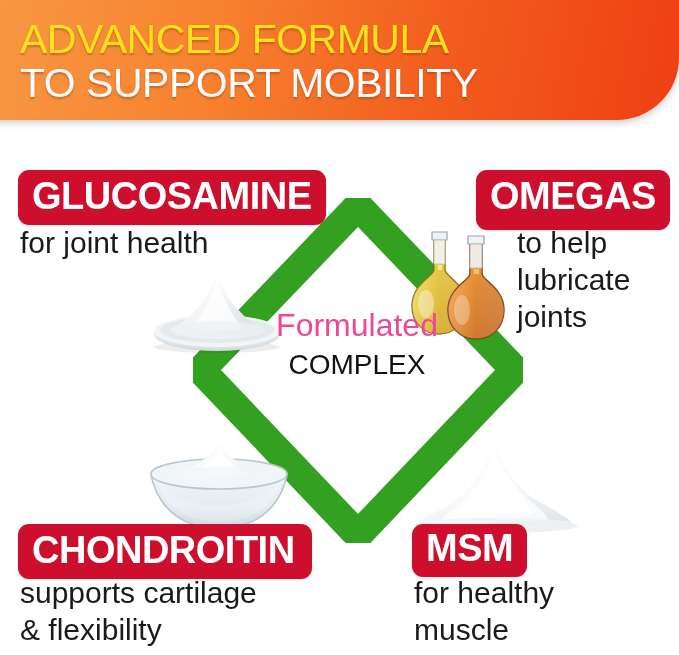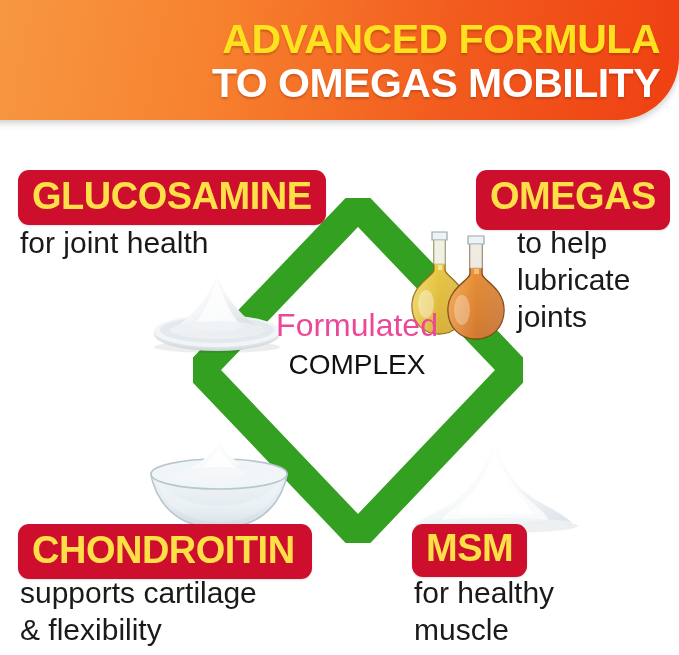--- a/index.html
+++ b/index.html
@@ -26,24 +26,23 @@
     width: 689px;
     height: 120px;
     background: linear-gradient(100deg, #F79843 0%, #F7822F 32%, #F25C1E 66%, #EF3F12 100%);
     border-bottom-right-radius: 62px;
     box-shadow: 0 3px 7px rgba(0,0,0,0.20);
   }
   .banner-line {
     position: absolute;
     left: 30px;
     width: 640px;
-    font-weight: bold;
+    font-weight: normal;
     letter-spacing: -0.5px;
     white-space: nowrap;
-    text-align: right;
   }
   .banner-line-1 {
     top: 16px;
     font-size: 41px;
     color: #FFE11F;
     text-shadow: 0 2px 2px rgba(130,40,0,0.35);
   }
   .banner-line-2 {
     top: 60px;
     font-size: 41px;
@@ -58,21 +57,21 @@
     top: 198px;
     width: 330px;
     height: 345px;
   }
 
   
   .badge {
     position: absolute;
     background: #CE0E2D;
     border-radius: 11px;
-    color: #fde047;
+    color: #ffffff;
     font-weight: bold;
     letter-spacing: -0.5px;
     display: flex;
     align-items: center;
     justify-content: center;
     white-space: nowrap;
     box-shadow: 0 1px 2px rgba(0,0,0,0.12);
   }
   .badge-glucosamine {
     left: 18px; top: 170px;
@@ -143,21 +142,21 @@
   .art-msm         { left: 396px; top: 428px; width: 196px; height: 110px; }
   .art-omegas      { left: 398px; top: 222px; width: 126px; height: 126px; }
 </style>
 </head>
 <body>
 
 <div id="infographic">
 
   <div class="banner">
     <div class="banner-line banner-line-1">ADVANCED FORMULA</div>
-    <div class="banner-line banner-line-2">TO OMEGAS MOBILITY</div>
+    <div class="banner-line banner-line-2">TO SUPPORT MOBILITY</div>
   </div>
 
   <svg class="diamond" viewBox="0 0 330 345">
     <path d="M165 8 L322 172 L165 337 L8 172 Z" fill="none" stroke="#34A021" stroke-width="29" stroke-linejoin="miter"></path>
   </svg>
 
   <svg class="art art-glucosamine" viewBox="0 0 150 105">
     <defs>
       <radialGradient id="dishG" cx="50%" cy="35%" r="70%">
         <stop offset="0%" stop-color="#ffffff"></stop>

